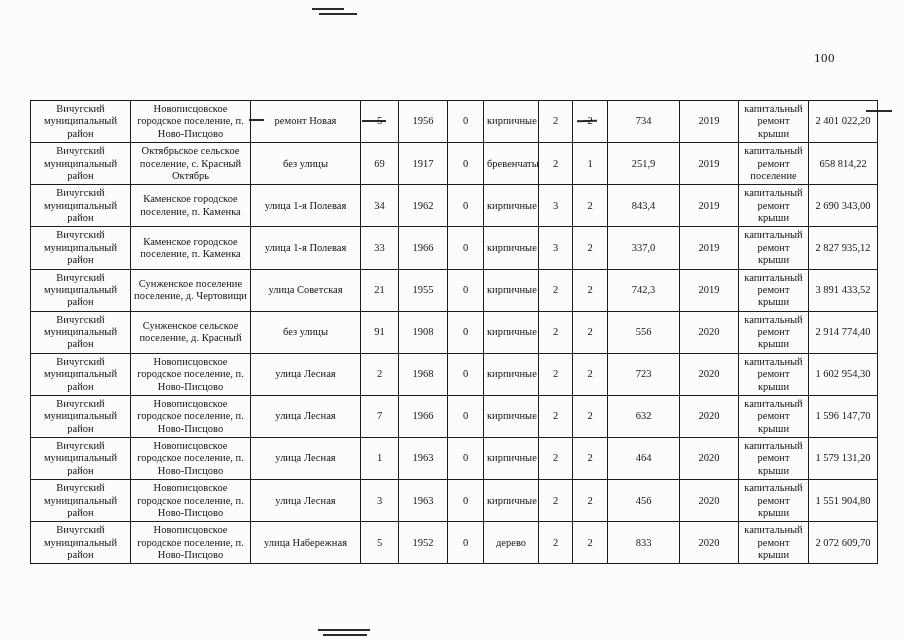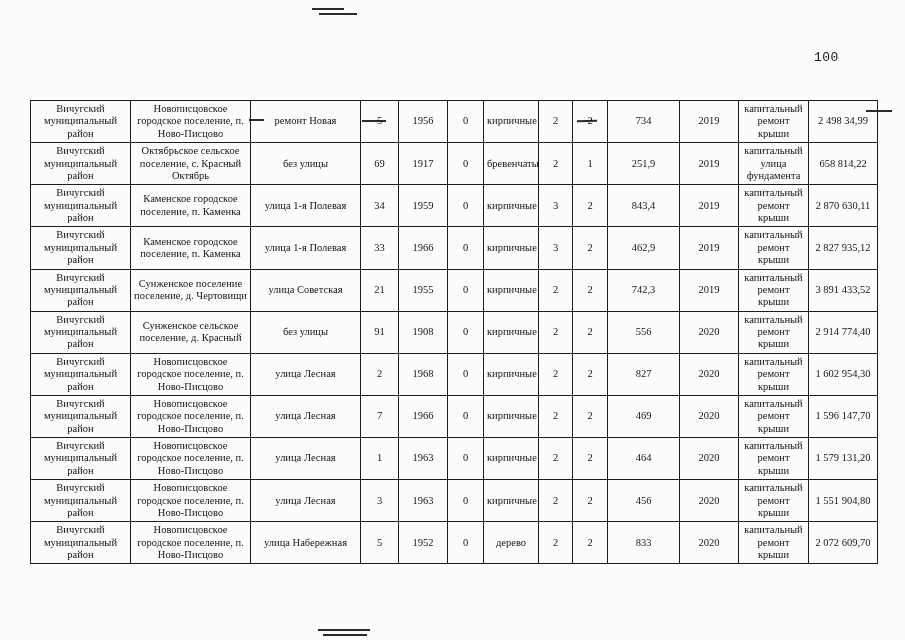--- a/index.html
+++ b/index.html
@@ -12,21 +12,20 @@
     background: #fcfcfb;
     font-family: "Liberation Serif", serif;
     color: #151515;
   }
   .page-number {
     position: absolute;
     top: 50px;
     left: 814px;
     font-size: 13px;
     letter-spacing: 0.5px;
-    font-family: Liberation Mono, monospace;
   }
   table.data-table {
     position: absolute;
     left: 30px;
     top: 100px;
     width: 847px;
     border-collapse: collapse;
     table-layout: fixed;
   }
   table.data-table tr { height: 40.5px; }
@@ -95,63 +94,63 @@
           <td class="col-street">ремонт Новая</td>
           <td class="col-house">5</td>
           <td class="col-year-built">1956</td>
           <td class="col-zero">0</td>
           <td class="col-material">кирпичные</td>
           <td class="col-floors">2</td>
           <td class="col-entrances">2</td>
           <td class="col-area">734</td>
           <td class="col-repair-year">2019</td>
           <td class="col-repair-type">капитальный ремонт крыши</td>
-          <td class="col-cost">2 498 34,99</td>
+          <td class="col-cost">2 401 022,20</td>
         </tr>
         <tr>
           <td class="col-district">Вичугский муниципальный район</td>
           <td class="col-settlement">Октябрьское сельское поселение, с. Красный Октябрь</td>
           <td class="col-street">без улицы</td>
           <td class="col-house">69</td>
           <td class="col-year-built">1917</td>
           <td class="col-zero">0</td>
           <td class="col-material">бревенчатые</td>
           <td class="col-floors">2</td>
           <td class="col-entrances">1</td>
           <td class="col-area">251,9</td>
           <td class="col-repair-year">2019</td>
-          <td class="col-repair-type">капитальный улица фундамента</td>
+          <td class="col-repair-type">капитальный ремонт поселение</td>
           <td class="col-cost">658 814,22</td>
         </tr>
         <tr>
           <td class="col-district">Вичугский муниципальный район</td>
           <td class="col-settlement">Каменское городское поселение, п. Каменка</td>
           <td class="col-street">улица 1-я Полевая</td>
           <td class="col-house">34</td>
-          <td class="col-year-built">1959</td>
+          <td class="col-year-built">1962</td>
           <td class="col-zero">0</td>
           <td class="col-material">кирпичные</td>
           <td class="col-floors">3</td>
           <td class="col-entrances">2</td>
           <td class="col-area">843,4</td>
           <td class="col-repair-year">2019</td>
           <td class="col-repair-type">капитальный ремонт крыши</td>
-          <td class="col-cost">2 870 630,11</td>
+          <td class="col-cost">2 690 343,00</td>
         </tr>
         <tr>
           <td class="col-district">Вичугский муниципальный район</td>
           <td class="col-settlement">Каменское городское поселение, п. Каменка</td>
           <td class="col-street">улица 1-я Полевая</td>
           <td class="col-house">33</td>
           <td class="col-year-built">1966</td>
           <td class="col-zero">0</td>
           <td class="col-material">кирпичные</td>
           <td class="col-floors">3</td>
           <td class="col-entrances">2</td>
-          <td class="col-area">462,9</td>
+          <td class="col-area">337,0</td>
           <td class="col-repair-year">2019</td>
           <td class="col-repair-type">капитальный ремонт крыши</td>
           <td class="col-cost">2 827 935,12</td>
         </tr>
         <tr>
           <td class="col-district">Вичугский муниципальный район</td>
           <td class="col-settlement">Сунженское поселение поселение, д. Чертовищи</td>
           <td class="col-street">улица Советская</td>
           <td class="col-house">21</td>
           <td class="col-year-built">1955</td>
@@ -182,36 +181,36 @@
         <tr>
           <td class="col-district">Вичугский муниципальный район</td>
           <td class="col-settlement">Новописцовское городское поселение, п. Ново-Писцово</td>
           <td class="col-street">улица Лесная</td>
           <td class="col-house">2</td>
           <td class="col-year-built">1968</td>
           <td class="col-zero">0</td>
           <td class="col-material">кирпичные</td>
           <td class="col-floors">2</td>
           <td class="col-entrances">2</td>
-          <td class="col-area">827</td>
+          <td class="col-area">723</td>
           <td class="col-repair-year">2020</td>
           <td class="col-repair-type">капитальный ремонт крыши</td>
           <td class="col-cost">1 602 954,30</td>
         </tr>
         <tr>
           <td class="col-district">Вичугский муниципальный район</td>
           <td class="col-settlement">Новописцовское городское поселение, п. Ново-Писцово</td>
           <td class="col-street">улица Лесная</td>
           <td class="col-house">7</td>
           <td class="col-year-built">1966</td>
           <td class="col-zero">0</td>
           <td class="col-material">кирпичные</td>
           <td class="col-floors">2</td>
           <td class="col-entrances">2</td>
-          <td class="col-area">469</td>
+          <td class="col-area">632</td>
           <td class="col-repair-year">2020</td>
           <td class="col-repair-type">капитальный ремонт крыши</td>
           <td class="col-cost">1 596 147,70</td>
         </tr>
         <tr>
           <td class="col-district">Вичугский муниципальный район</td>
           <td class="col-settlement">Новописцовское городское поселение, п. Ново-Писцово</td>
           <td class="col-street">улица Лесная</td>
           <td class="col-house">1</td>
           <td class="col-year-built">1963</td>

